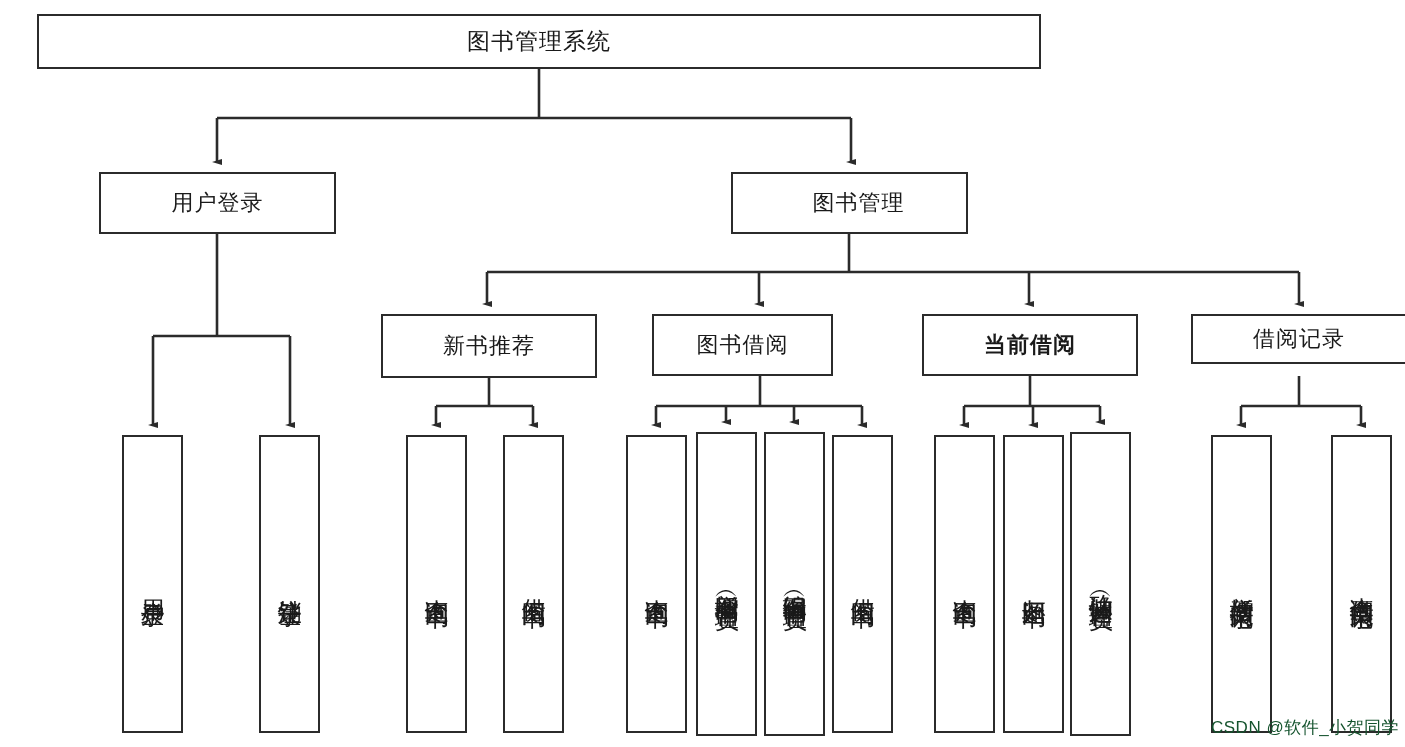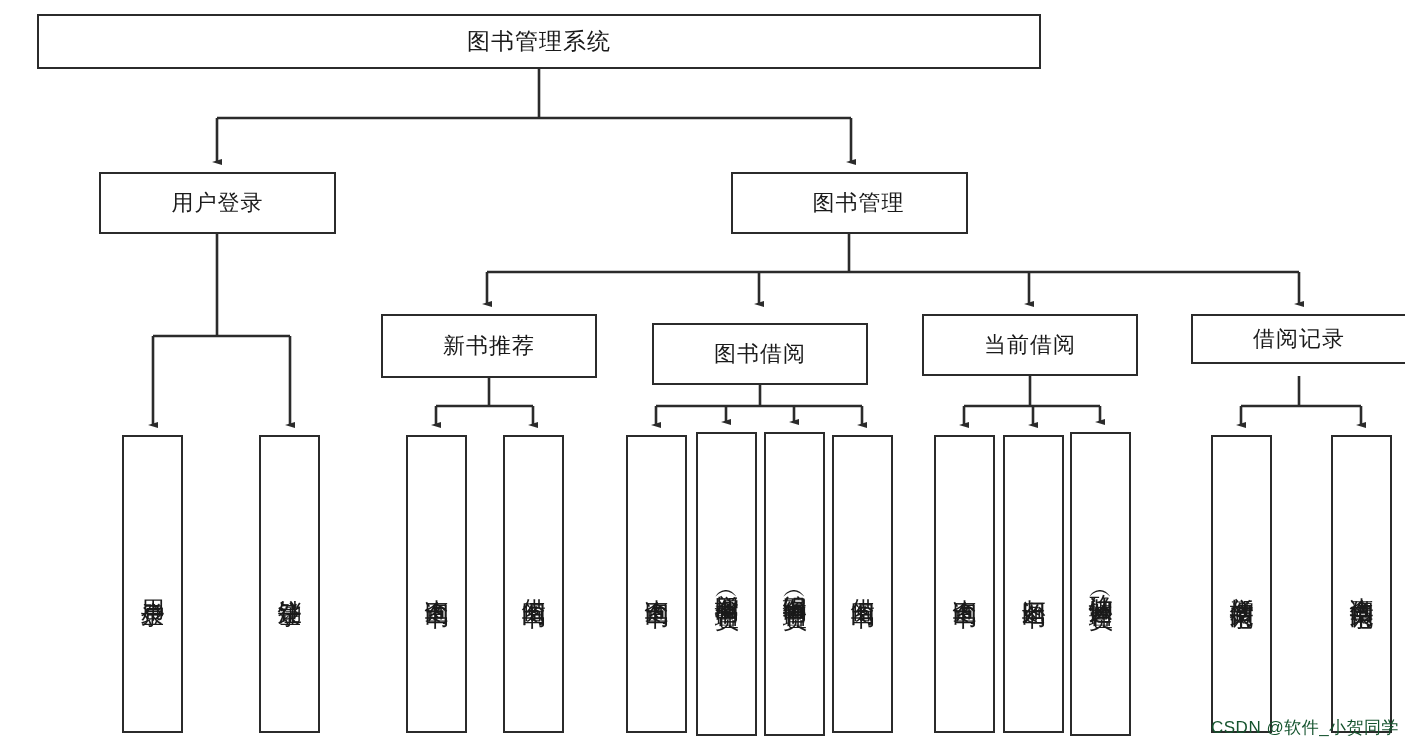--- a/index.html
+++ b/index.html
@@ -128,24 +128,24 @@
   <div class="node h" style="left:80px;top:172px;width:237px;height:62px;">
     <span class="label">用户登录</span>
   </div>
   <div class="node h" style="left:712px;top:172px;width:237px;height:62px;padding-left:18px;">
     <span class="label">图书管理</span>
   </div>
 
   <div class="node h" style="left:362px;top:314px;width:216px;height:64px;">
     <span class="label">新书推荐</span>
   </div>
-  <div class="node h" style="left:633px;top:323px;width:216px;height:62px;">
+  <div class="node h" style="left:633px;top:314px;width:181px;height:62px;">
     <span class="label">图书借阅</span>
   </div>
-  <div class="node h" style="left:903px;top:314px;width:216px;height:62px;">
+  <div class="node h" style="left:903px;top:314px;width:216px;height:62px;font-weight:bold;">
     <span class="label">当前借阅</span>
   </div>
   <div class="node h" style="left:1172px;top:314px;width:216px;height:50px;">
     <span class="label">借阅记录</span>
   </div>
 
   <div class="node v" style="left:103px;top:435px;width:61px;height:298px;">
     <span class="label">用户登录</span>
   </div>
   <div class="node v" style="left:240px;top:435px;width:61px;height:298px;">

